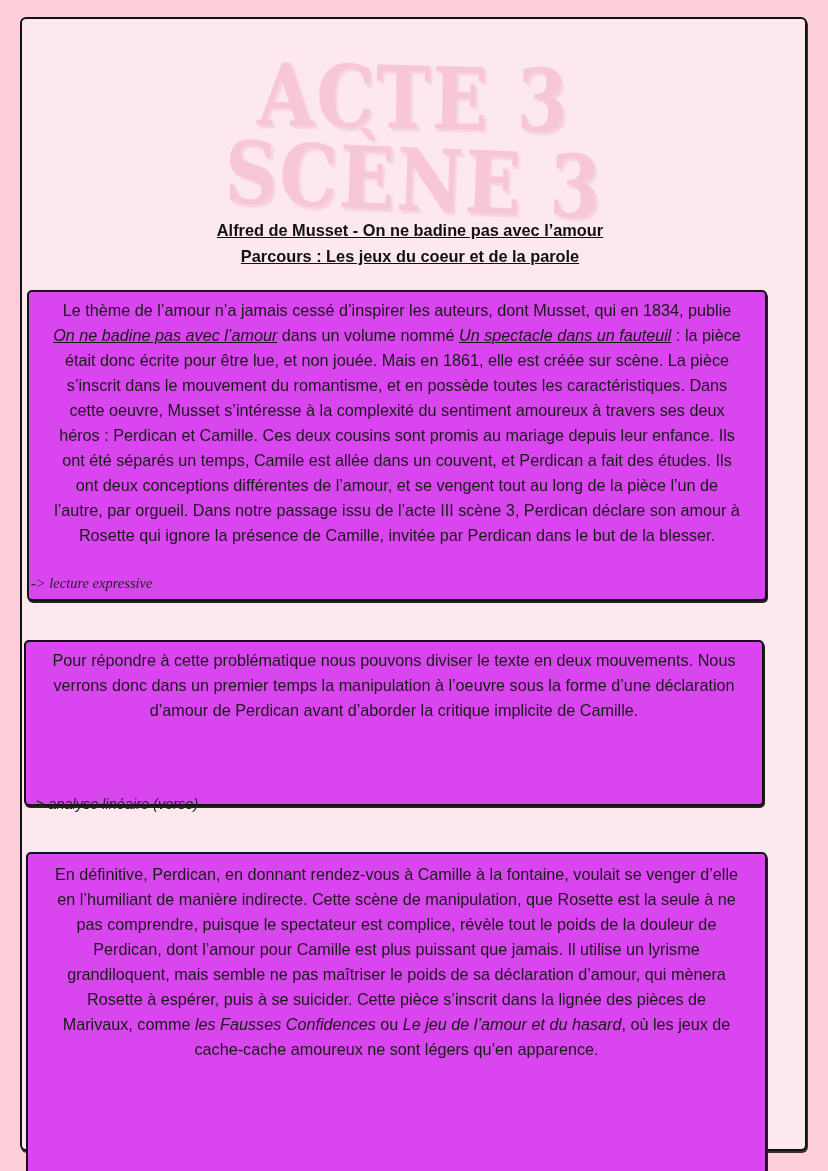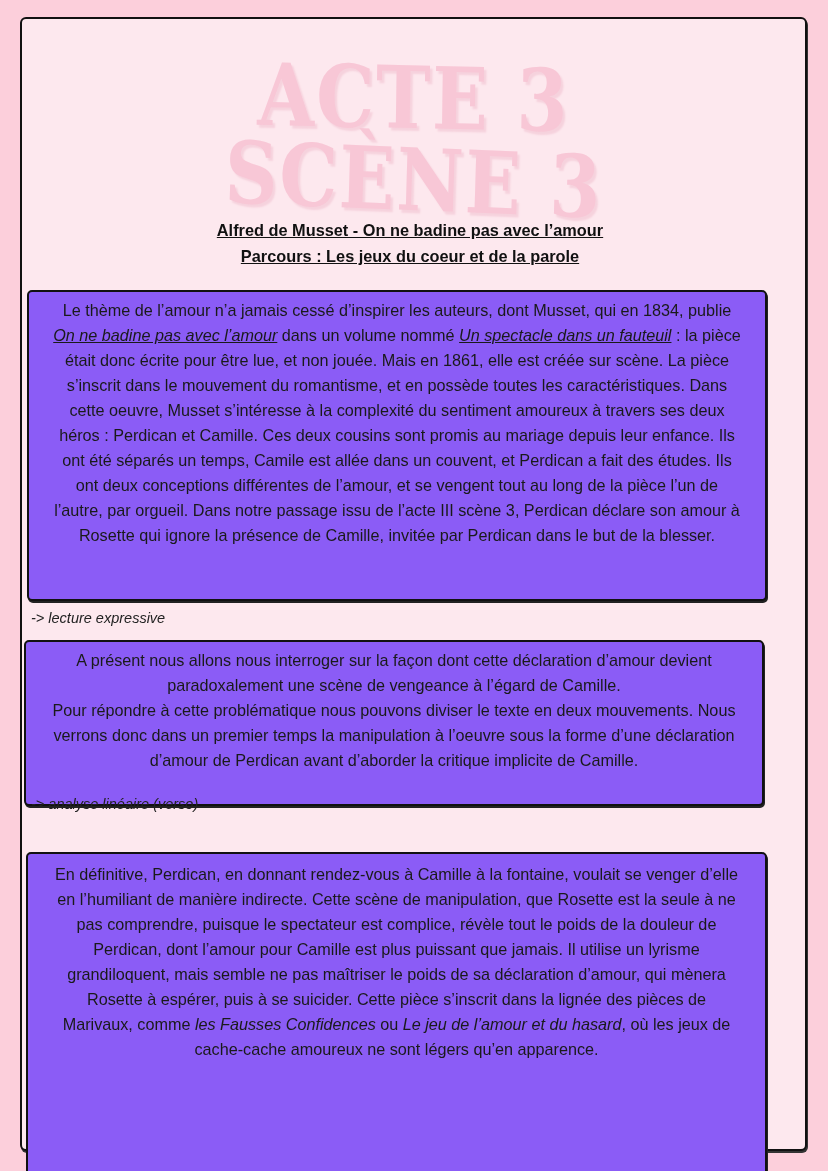--- a/index.html
+++ b/index.html
@@ -20,29 +20,29 @@
     transform:scaleX(0.85);
   }
   .watermark .l1 { display:block; transform:rotate(1deg); }
   .watermark .l2 { display:block; transform:rotate(2deg); }
   .titles { position:absolute; left:0; right:8px; top:218px; text-align:center; }
   .titles div {
     font-weight:bold; font-size:17px; line-height:26px; text-decoration:underline; color:#111;
     transform:scaleX(0.96);
   }
   .box {
-    position:absolute; background:#8b5cf6; border:2px solid #111; border-radius:5px;
+    position:absolute; background:#d946ef; border:2px solid #111; border-radius:5px;
     box-shadow:1px 2px 0 #222; text-align:center; font-size:16.2px; line-height:25px;
     padding:6px 24px; box-sizing:border-box; color:#1a1a1a;
   }
   .box1 { left:27px; top:290px; width:740px; height:311px; }
   .box2 { left:24px; top:640px; width:740px; height:166px; }
   .box3 { left:26px; top:852px; width:741px; height:328px; padding-top:8px; }
   .note { position:absolute; left:31px; font-style:italic; font-size:14.5px; color:#222; }
-  .note1 { top:610px; }
+  .note1 { top:575px;font-family:Liberation Serif, serif; }
   .note2 { top:796px; }
   .u { text-decoration:underline; font-style:italic; }
   .i { font-style:italic; }
 </style>
 </head>
 <body>
 
 <div class="card">
   <div class="watermark">
     <span class="l1">ACTE 3</span>
@@ -55,21 +55,20 @@
   <div>Parcours : Les jeux du coeur et de la parole</div>
 </div>
 
 <div class="box box1">
   <span>Le thème de l’amour n’a jamais cessé d’inspirer les auteurs, dont Musset, qui en 1834, publie </span><span class="u">On ne badine pas avec l’amour</span><span> dans un volume nommé </span><span class="u">Un spectacle dans un fauteuil</span><span> : la pièce était donc écrite pour être lue, et non jouée. Mais en 1861, elle est créée sur scène. La pièce s’inscrit dans le mouvement du romantisme, et en possède toutes les caractéristiques. Dans cette oeuvre, Musset s’intéresse à la complexité du sentiment amoureux à travers ses deux héros : Perdican et Camille. Ces deux cousins sont promis au mariage depuis leur enfance. Ils ont été séparés un temps, Camile est allée dans un couvent, et Perdican a fait des études. Ils ont deux conceptions différentes de l’amour, et se vengent tout au long de la pièce l’un de l’autre, par orgueil. Dans notre passage issu de l’acte III scène 3, Perdican déclare son amour à Rosette qui ignore la présence de Camille, invitée par Perdican dans le but de la blesser.</span>
 </div>
 
 <div class="note note1">-&gt; lecture expressive</div>
 
 <div class="box box2">
-  <div>A présent nous allons nous interroger sur la façon dont cette déclaration d’amour devient paradoxalement une scène de vengeance à l’égard de Camille.</div>
   <div>Pour répondre à cette problématique nous pouvons diviser le texte en deux mouvements. Nous verrons donc dans un premier temps la manipulation à l’oeuvre sous la forme d’une déclaration d’amour de Perdican avant d’aborder la critique implicite de Camille.</div>
 </div>
 
 <div class="note note2">-&gt; analyse linéaire (verso)</div>
 
 <div class="box box3">
   <span>En définitive, Perdican, en donnant rendez-vous à Camille à la fontaine, voulait se venger d’elle en l’humiliant de manière indirecte. Cette scène de manipulation, que Rosette est la seule à ne pas comprendre, puisque le spectateur est complice, révèle tout le poids de la douleur de Perdican, dont l’amour pour Camille est plus puissant que jamais. Il utilise un lyrisme grandiloquent, mais semble ne pas maîtriser le poids de sa déclaration d’amour, qui mènera Rosette à espérer, puis à se suicider. Cette pièce s’inscrit dans la lignée des pièces de Marivaux, comme </span><span class="i">les Fausses Confidences</span><span> ou </span><span class="i">Le jeu de l’amour et du hasard</span><span>, où les jeux de cache-cache amoureux ne sont légers qu’en apparence.</span>
 </div>
 
 </body></html>

